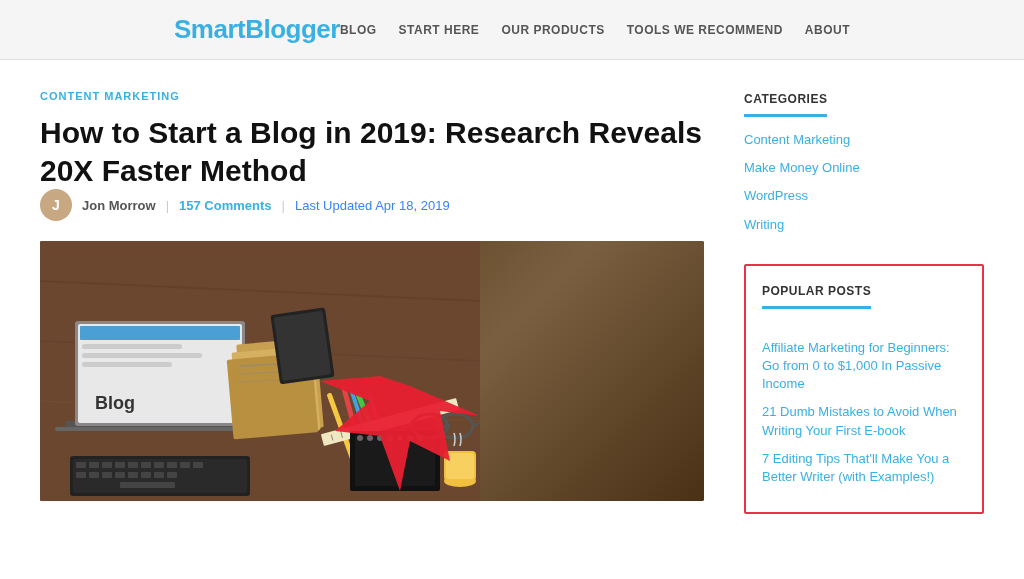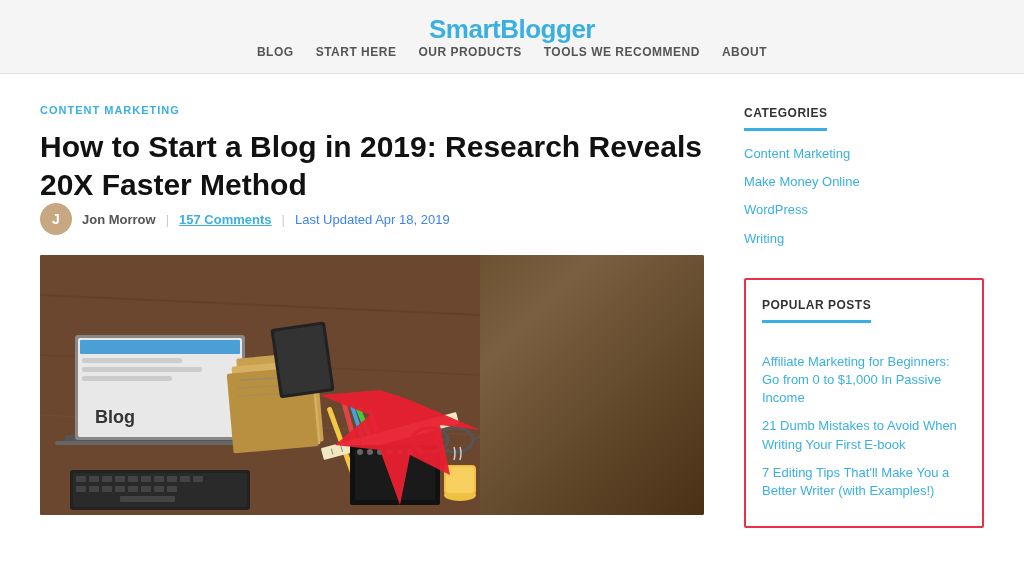--- a/index.html
+++ b/index.html
@@ -6,21 +6,20 @@
     body { font-family: -apple-system, BlinkMacSystemFont, 'Segoe UI', Arial, sans-serif; background: #fff; color: #333; font-size: 14px; }
 
     
     #header {
       background: #f5f5f5;
       border-bottom: 1px solid #e0e0e0;
       padding: 14px 40px;
       display: flex;
       align-items: center;
       justify-content: center;
-      flex-direction: column;
     }
     #logo {
       font-size: 26px;
       font-weight: 900;
       color: #222;
       letter-spacing: -0.5px;
     }
     #logo span {
       color: #3ab0e2;
     }
@@ -96,21 +95,20 @@
 
     .author-name {
       color: #555;
       font-weight: 600;
     }
 
     .comments-link {
       color: #3ab0e2;
       font-weight: 600;
       cursor: pointer;
-      text-decoration: underline;
     }
 
     .meta-separator {
       color: #ccc;
     }
 
     .last-updated {
       color: #3b82f6;
     }
 

